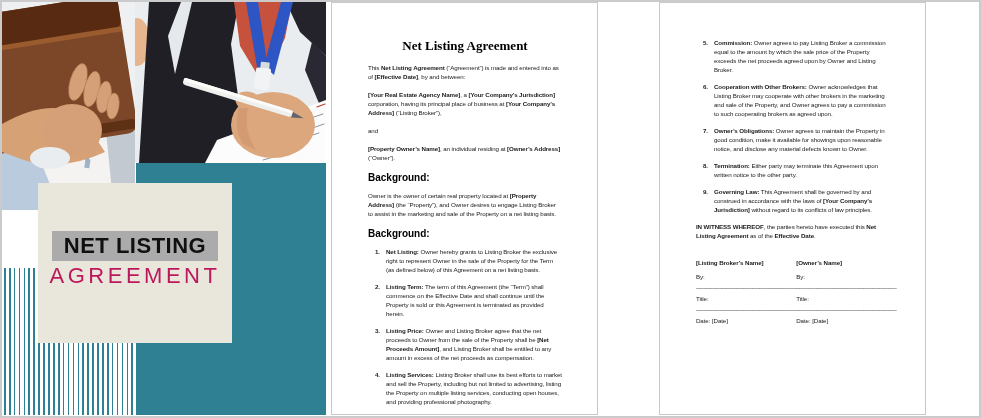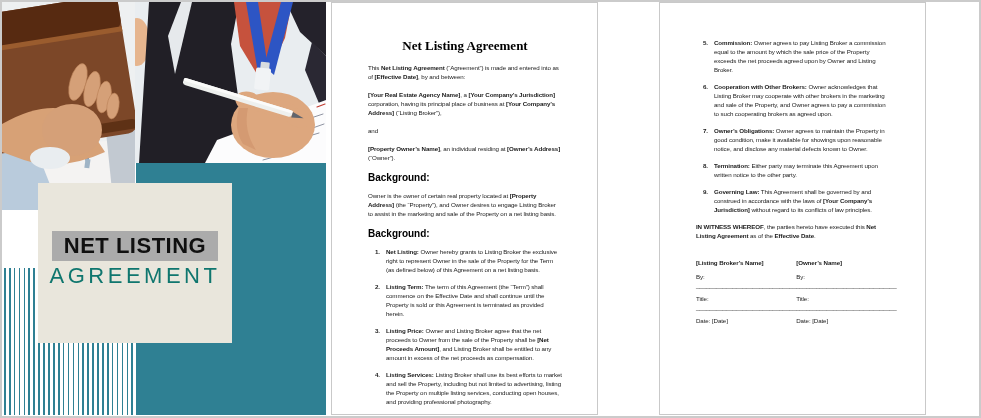--- a/index.html
+++ b/index.html
@@ -10,21 +10,21 @@
   .cover { position:absolute; left:0; top:0; width:324px; height:413px; background:#fff; overflow:hidden; }
   .photo-left  { position:absolute; left:0; top:0; width:133px; height:208px; }
   .photo-right { position:absolute; left:133px; top:0; width:191px; height:161px; }
   .teal-block { position:absolute; left:134px; top:161px; right:0; bottom:0; background:var(--teal,#2f8093); }
   .stripes { position:absolute; left:2px; top:266px; width:131px; bottom:0;
              background:repeating-linear-gradient(to right, var(--teal,#2f8093) 0px, var(--teal,#2f8093) 1.6px, #ffffff 1.6px, #ffffff 4.9px); }
   .title-box { position:absolute; left:36px; top:181px; width:194px; height:160px; background:var(--beige,#e9e6dc); }
   .t1-bar { margin:48px auto 0; width:166px; height:30px; background:var(--highlight,#ababab);
             display:flex; align-items:center; justify-content:center; }
   .t1 { font-size:22px; font-weight:800; letter-spacing:0.5px; color:#101010; white-space:nowrap; }
-  .t2 { text-align:center; font-size:22px; font-weight:400; letter-spacing:3.5px; color:#0f766e; margin-top:2px; white-space:nowrap; }
+  .t2 { text-align:center; font-size:22px; font-weight:400; letter-spacing:3.5px; color:#be185d; margin-top:2px; white-space:nowrap; }
 
   
   .page { position:absolute; top:0; width:267px; height:413px; background:#fff;
           border:1px solid var(--page-border,#c9c9c9); color:var(--text,#1b1b1b);
           font-size:6.2px; line-height:9px; letter-spacing:-0.1px; }
   .page1 { left:329px; padding:36px 35px 0 36px; }
   .page2 { left:657px; padding:35px 35px 0 36px; }
   .doc-title { font-family:"Liberation Serif", serif; font-size:13px; line-height:14px; font-weight:700;
                letter-spacing:0; text-align:center; margin-bottom:10px; color:#000; }
   .heading { font-family:Liberation Sans, sans-serif; font-size:10px; line-height:13px; font-weight:700;

